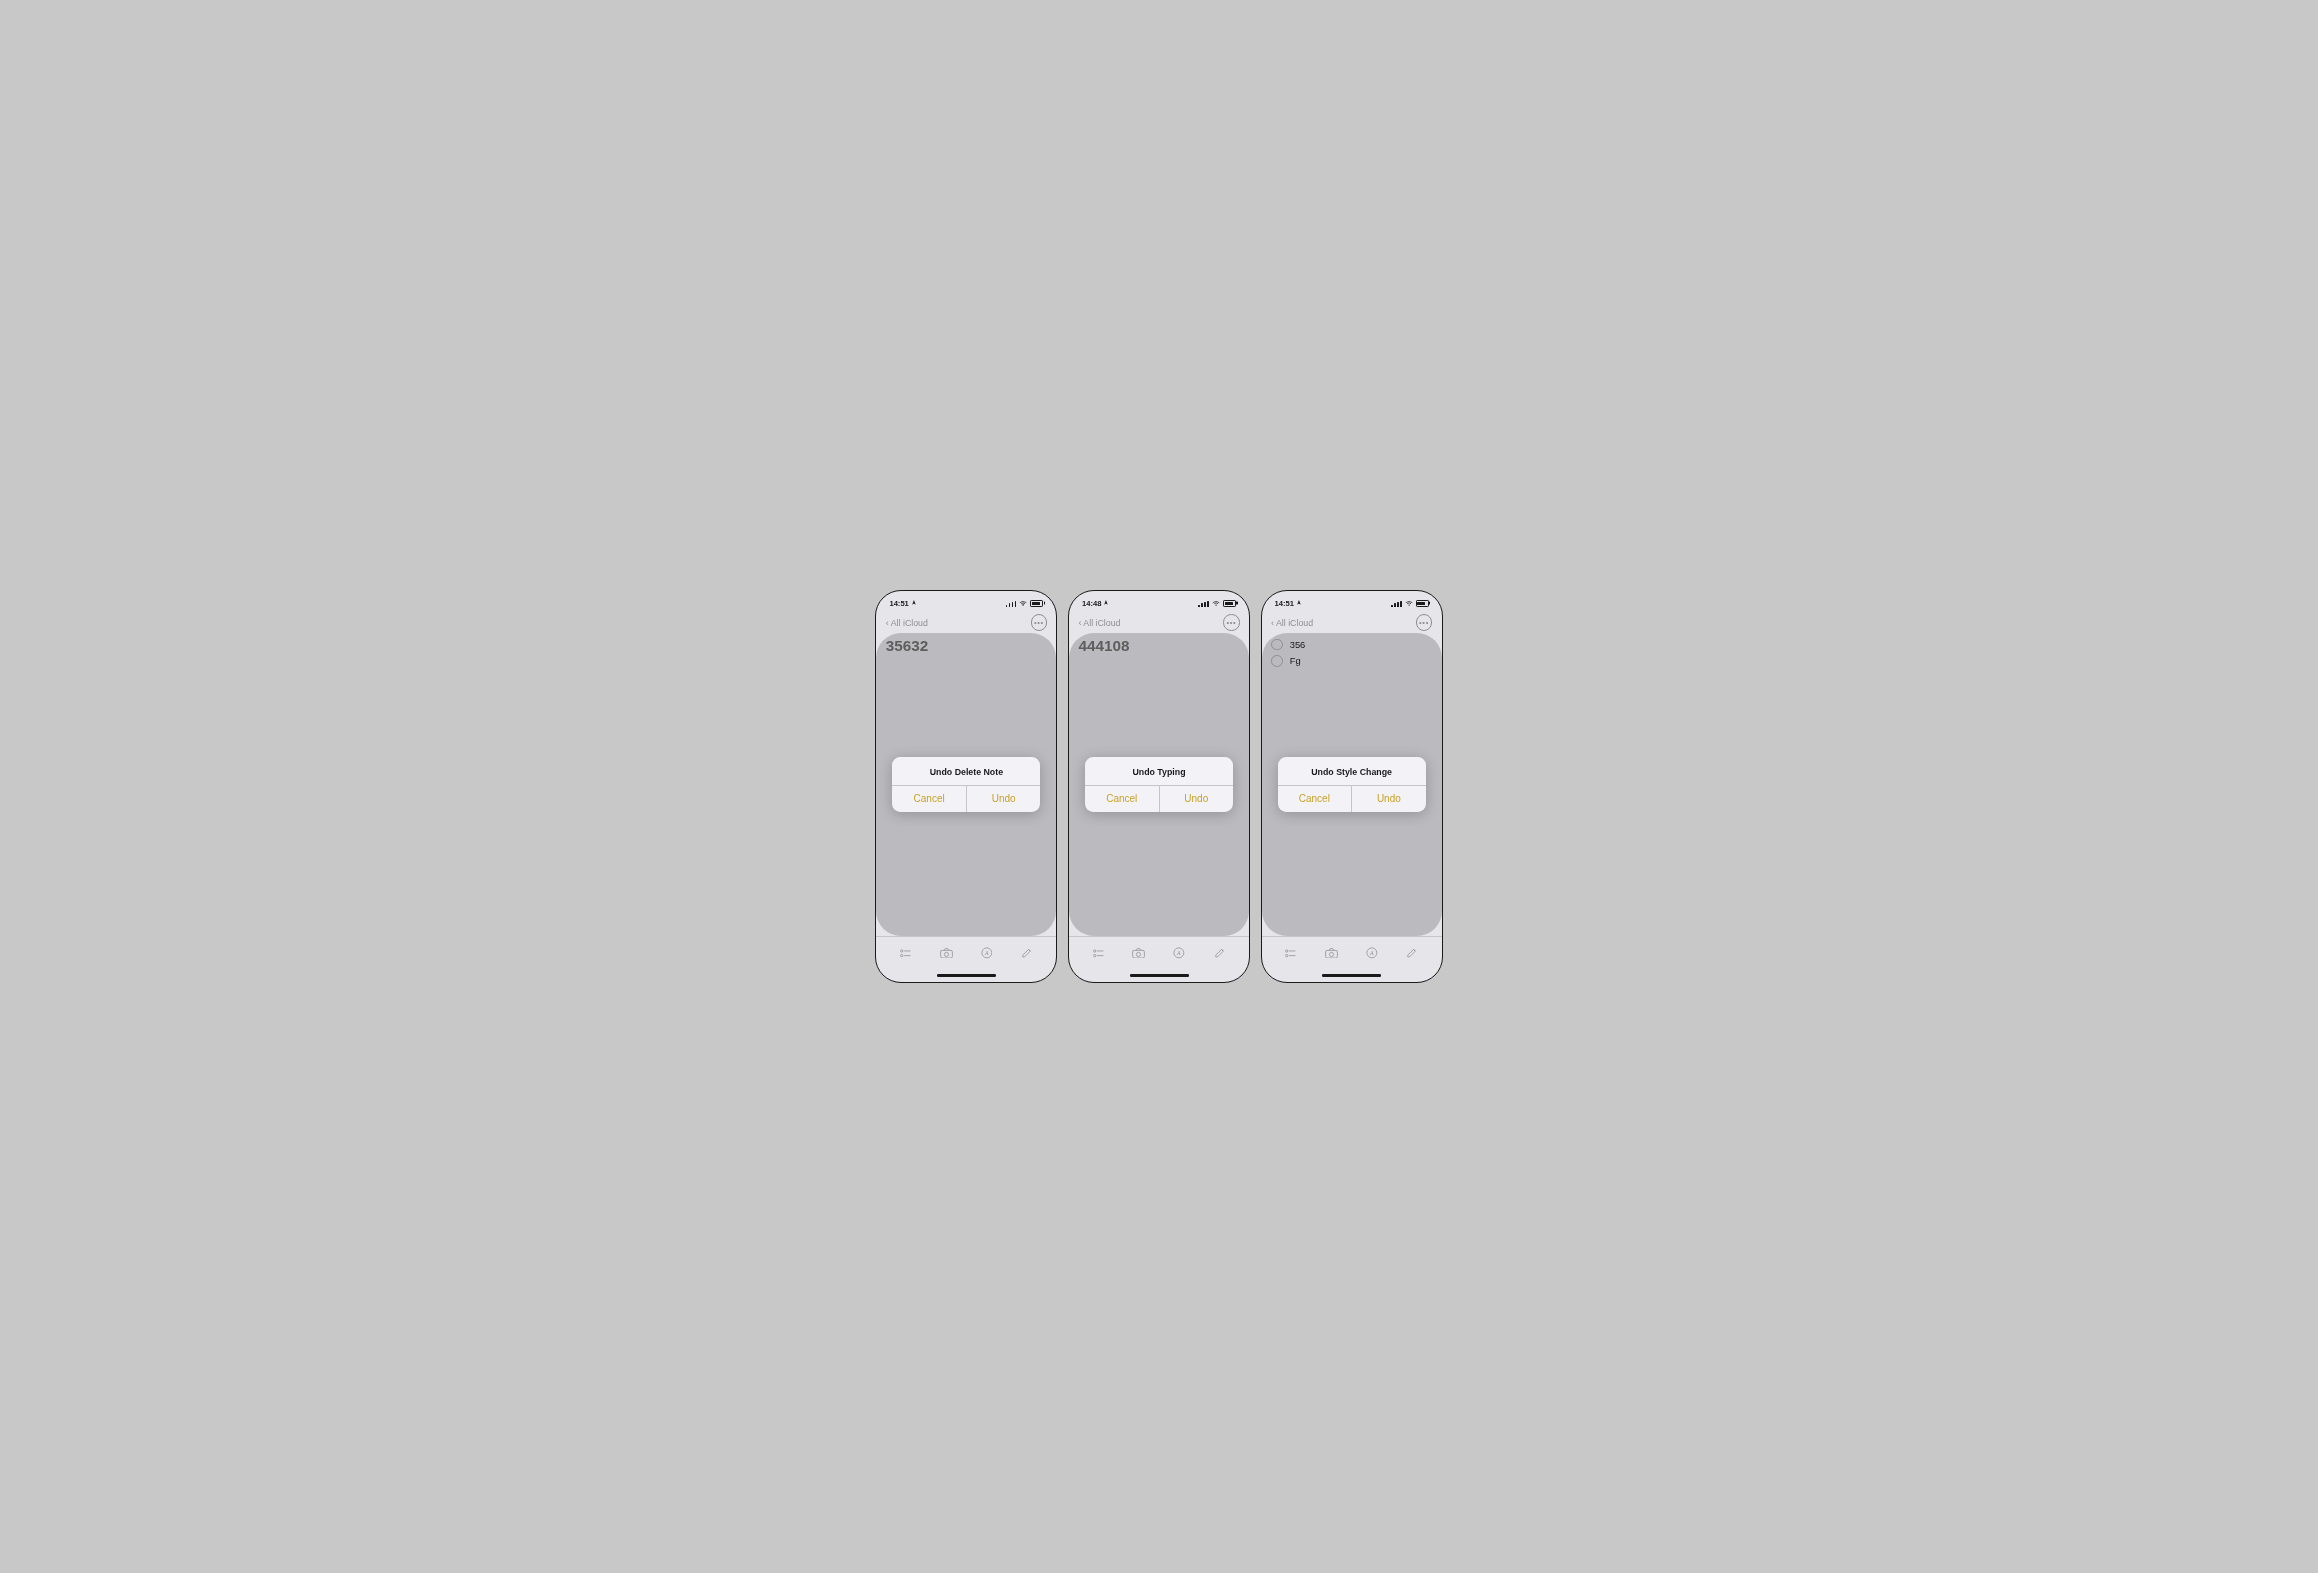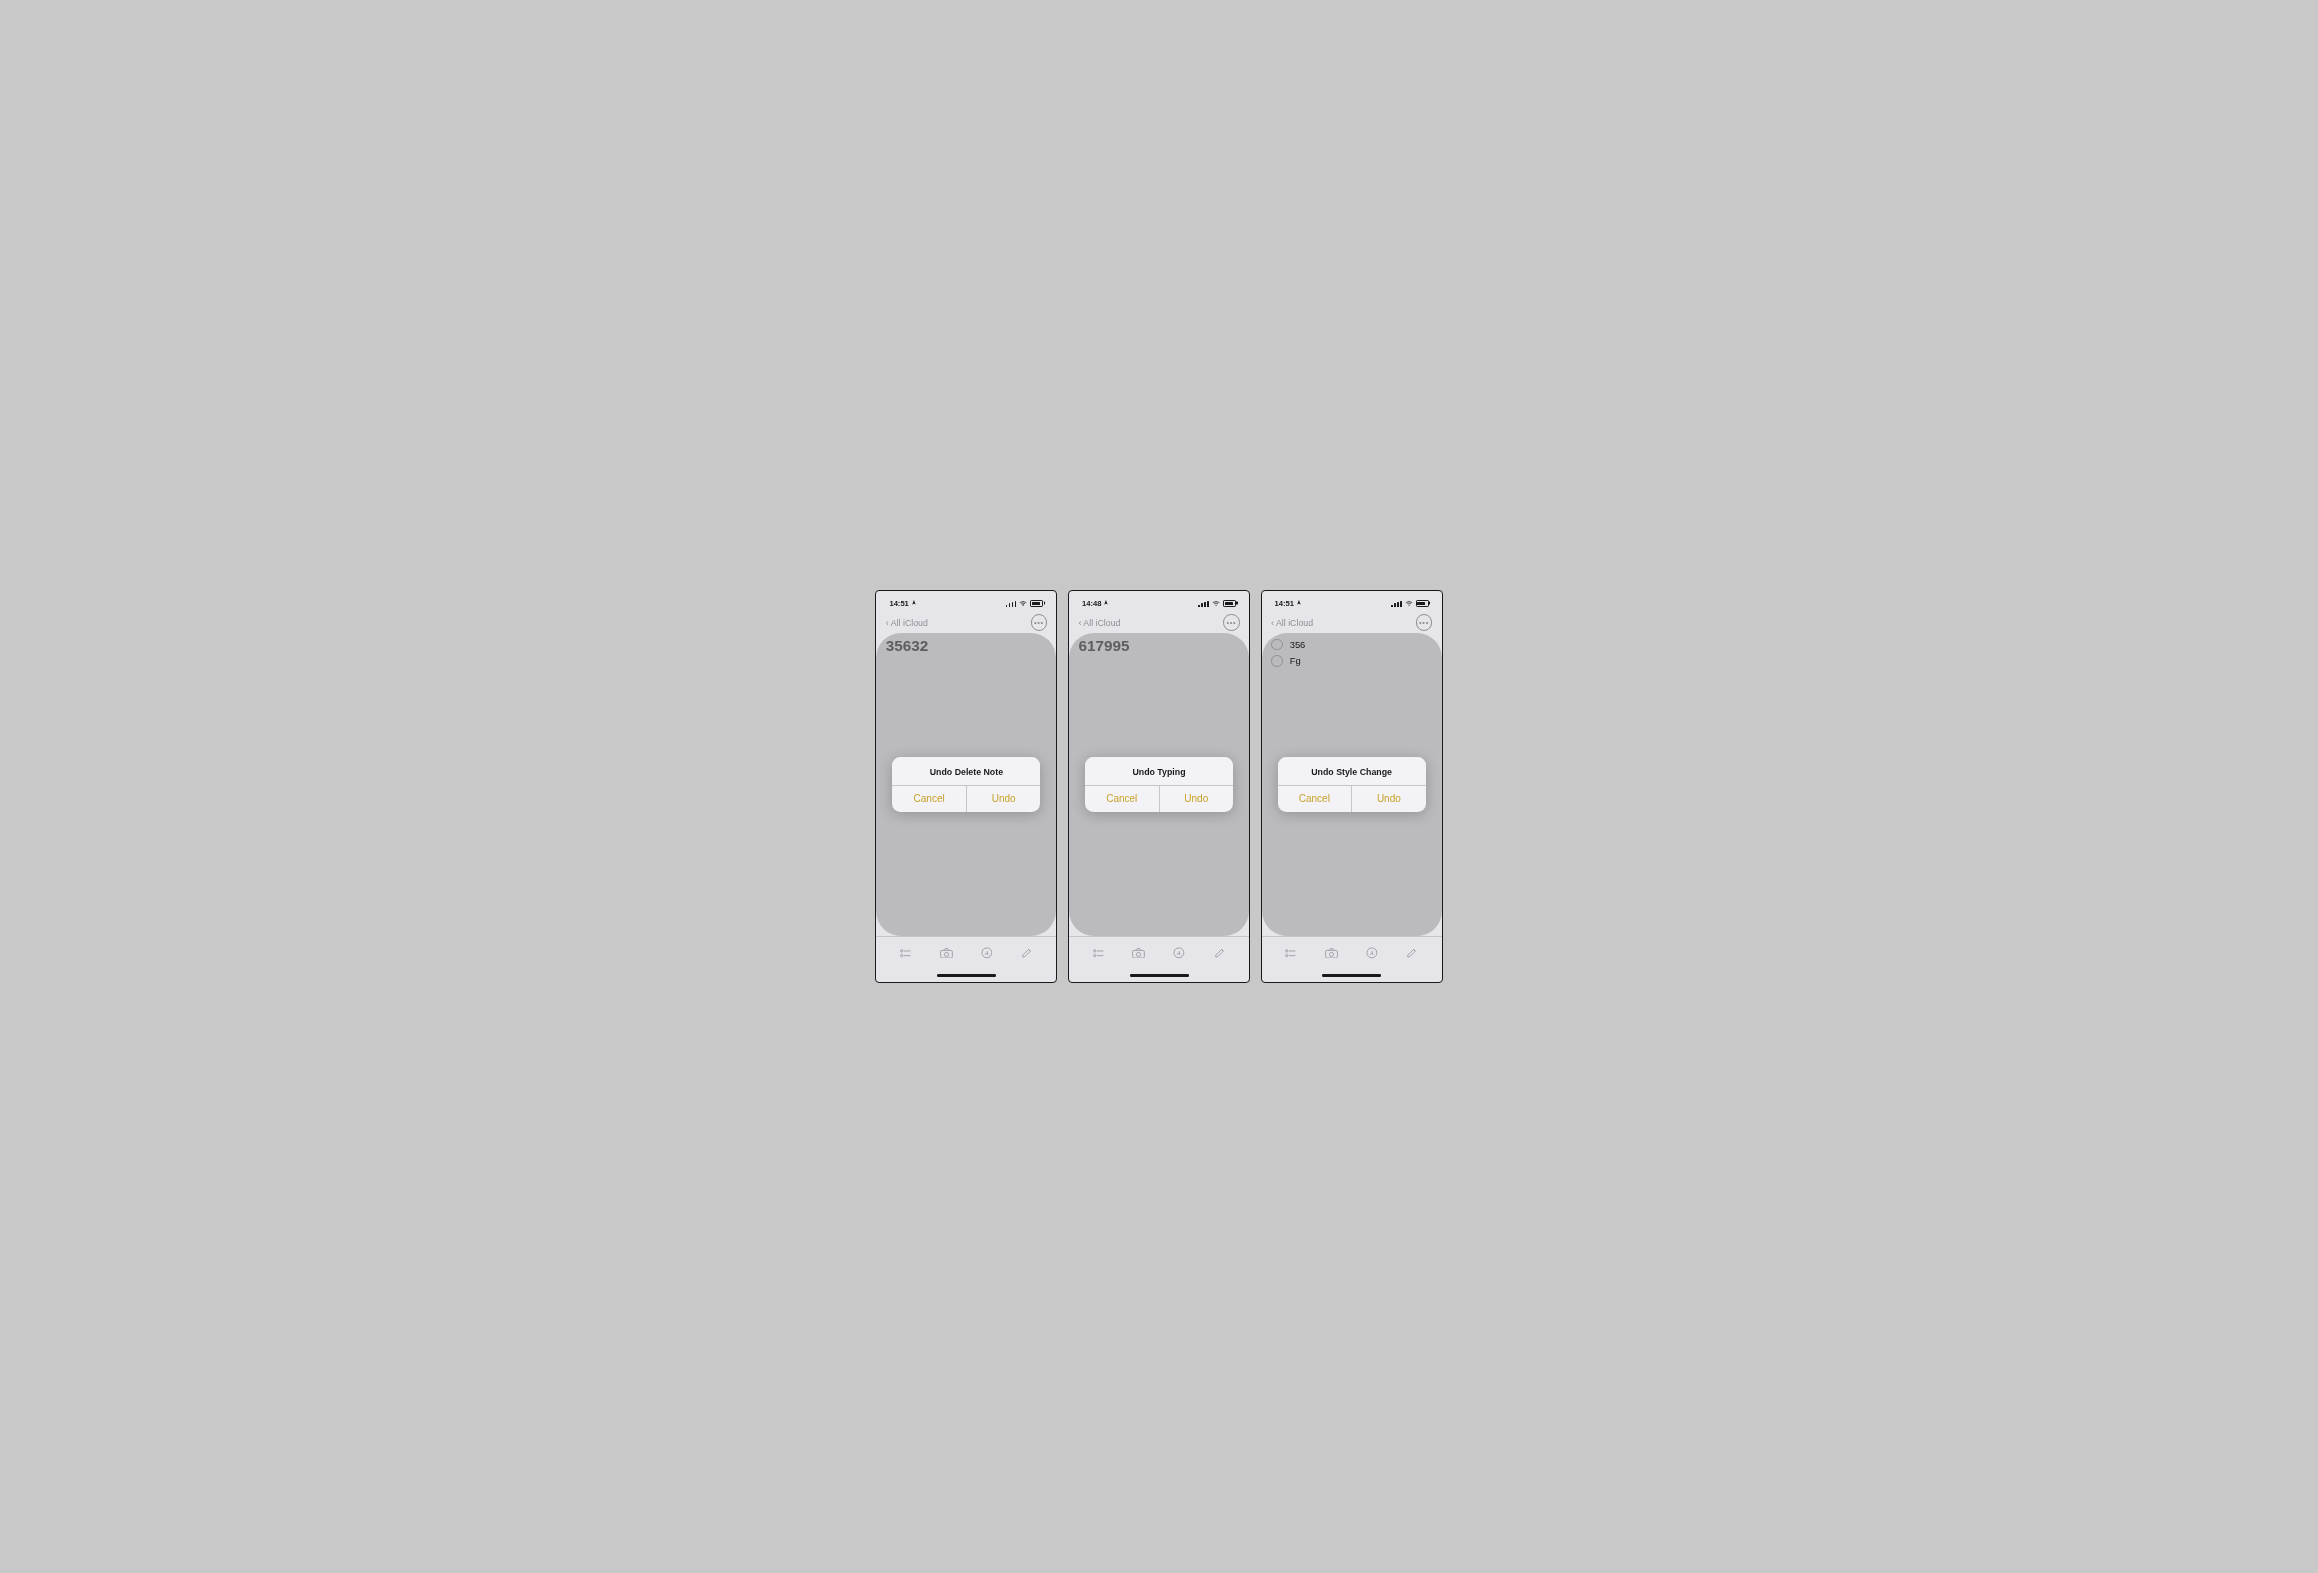--- a/index.html
+++ b/index.html
@@ -12,21 +12,21 @@
       min-height: 100vh;
       gap: 10.6px;
       padding: 11.7px;
       font-family: -apple-system, "SF Pro Display", "Helvetica Neue", sans-serif;
     }
 
     .phone-frame {
       width: 182px;
       height: 393px;
       background: #e5e5ea;
-      border-radius: 4px;
+      border-radius: 26px;
       border: 1.8px solid #1a1a1a;
       position: relative;
       overflow: hidden;
       display: flex;
       flex-direction: column;
     }
 
     
     .status-bar {
       display: flex;
@@ -376,21 +376,21 @@
 
   <div class="nav-bar">
     <div class="nav-back">
       <span class="nav-back-chevron">‹</span>
       <span>All iCloud</span>
     </div>
     <div class="nav-more">•••</div>
   </div>
 
   <div class="content">
-    <div class="note-title">617995</div>
+    <div class="note-title">444108</div>
 
     <div class="dialog-overlay">
       <div class="dialog-box">
         <div class="dialog-title">Undo Typing</div>
         <div class="dialog-buttons">
           <button class="dialog-btn">Cancel</button>
           <button class="dialog-btn">Undo</button>
         </div>
       </div>
     </div>

